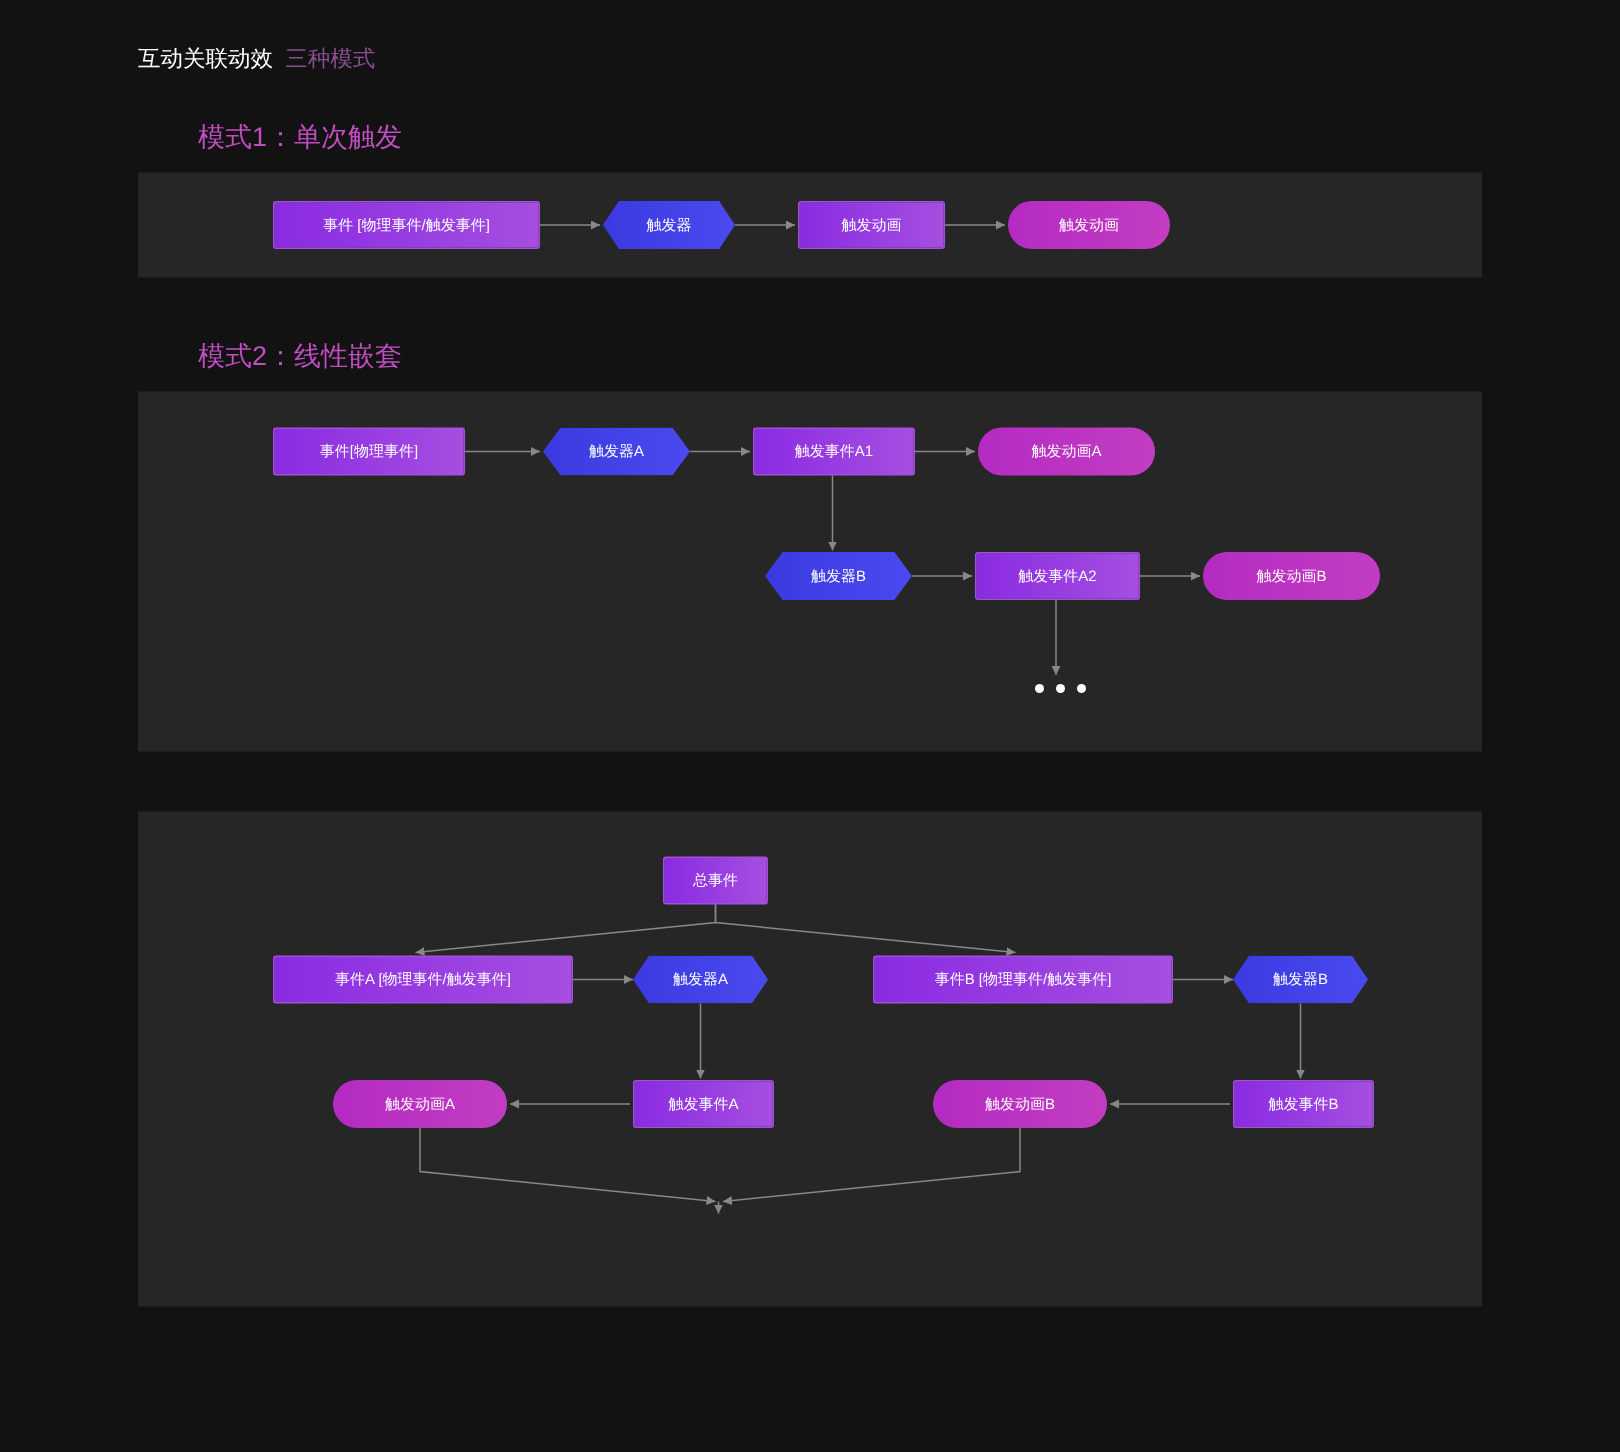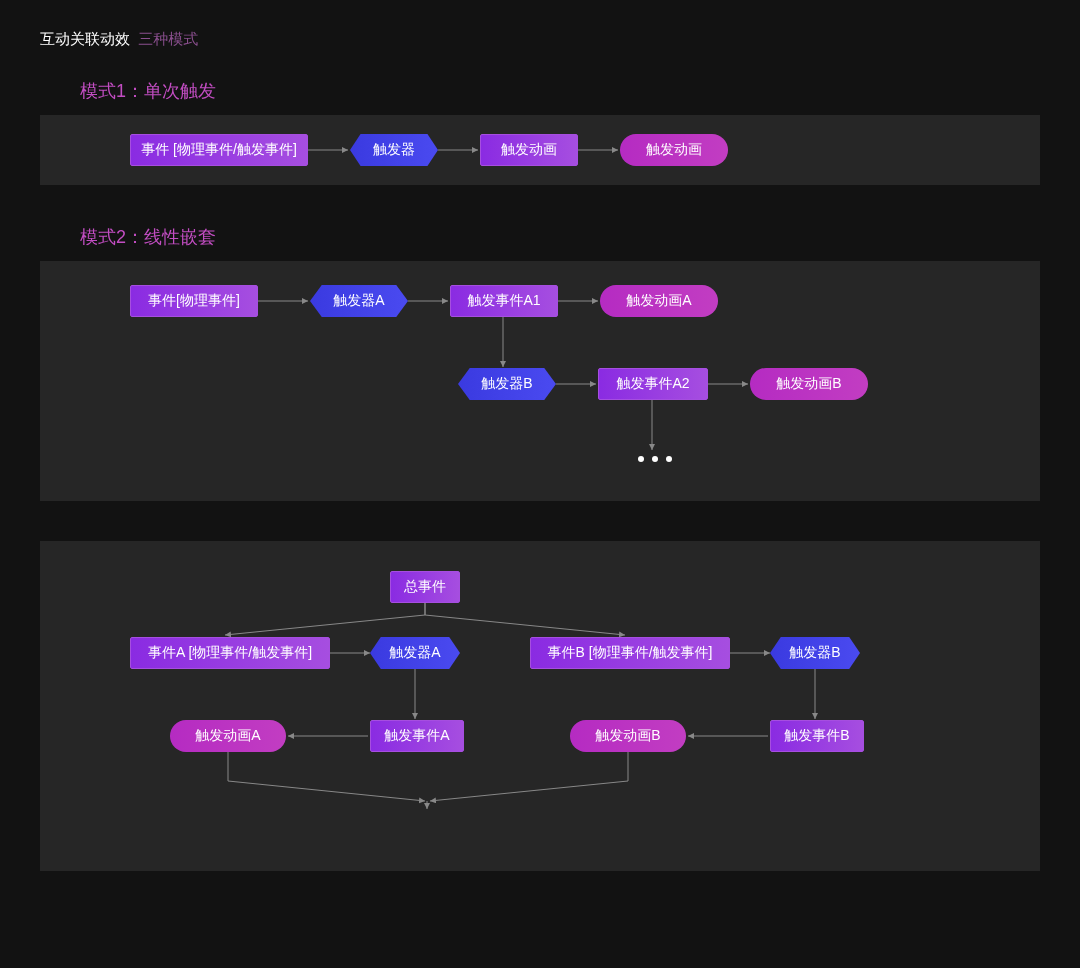--- a/index.html
+++ b/index.html
@@ -1,27 +1,27 @@
 <!DOCTYPE html>
 <html><head>
 <meta charset="utf-8">
 <style>
   html,body{margin:0;padding:0;background:#121212;color:#fff;font-family:"Helvetica Neue",Arial,sans-serif;font-size:13px;}
-  .page{width:1080px;min-height:968px;box-sizing:border-box;padding:30px 40px;}
+  .page{width:1080px;min-height:968px;box-sizing:border-box;padding:30px 92px;}
   .title-row{font-size:15px;margin-bottom:30px;}
   .title-main{color:#fff;}
   .title-sub{color:#8a4f8e;margin-left:4px;}
   .section{margin-bottom:40px;}
   .sec-title{color:#c24dc2;font-size:18px;margin:0 0 12px 40px;}
   .panel{background:#262626;position:relative;}
   .panel1{height:70px;}
   .panel2{height:240px;}
   .panel3{height:330px;}
 
-  .node{position:absolute;display:flex;align-items:center;justify-content:center;box-sizing:border-box;height:32px;font-size:14px;color:#fff;}
+  .node{position:absolute;display:flex;align-items:center;justify-content:center;box-sizing:border-box;height:32px;font-size:10px;color:#fff;}
   .rect{border:1px solid #a64ee0;background:linear-gradient(90deg,#8a2be2,#a64ee0);border-radius:2px;}
   .rect2{border:1px solid #a64ee0;background:linear-gradient(90deg,#8a2be2,#a64ee0);border-radius:2px;}
   .hex{background:linear-gradient(90deg,#3a3ae0,#4a4af0);color:#fff;clip-path:polygon(12% 0,88% 0,100% 50%,88% 100%,12% 100%,0 50%);}
   .pill{background:linear-gradient(90deg,#b52bc2,#c23dc2);border-radius:16px;}
 
   svg.connectors{position:absolute;inset:0;width:100%;height:100%;pointer-events:none;}
   .arrow{stroke:#888;stroke-width:1;fill:none;marker-end:url(#ah);}
   .dots{position:absolute;display:flex;gap:8px;}
   .dots span{width:6px;height:6px;border-radius:50%;background:#fff;}
 </style>

